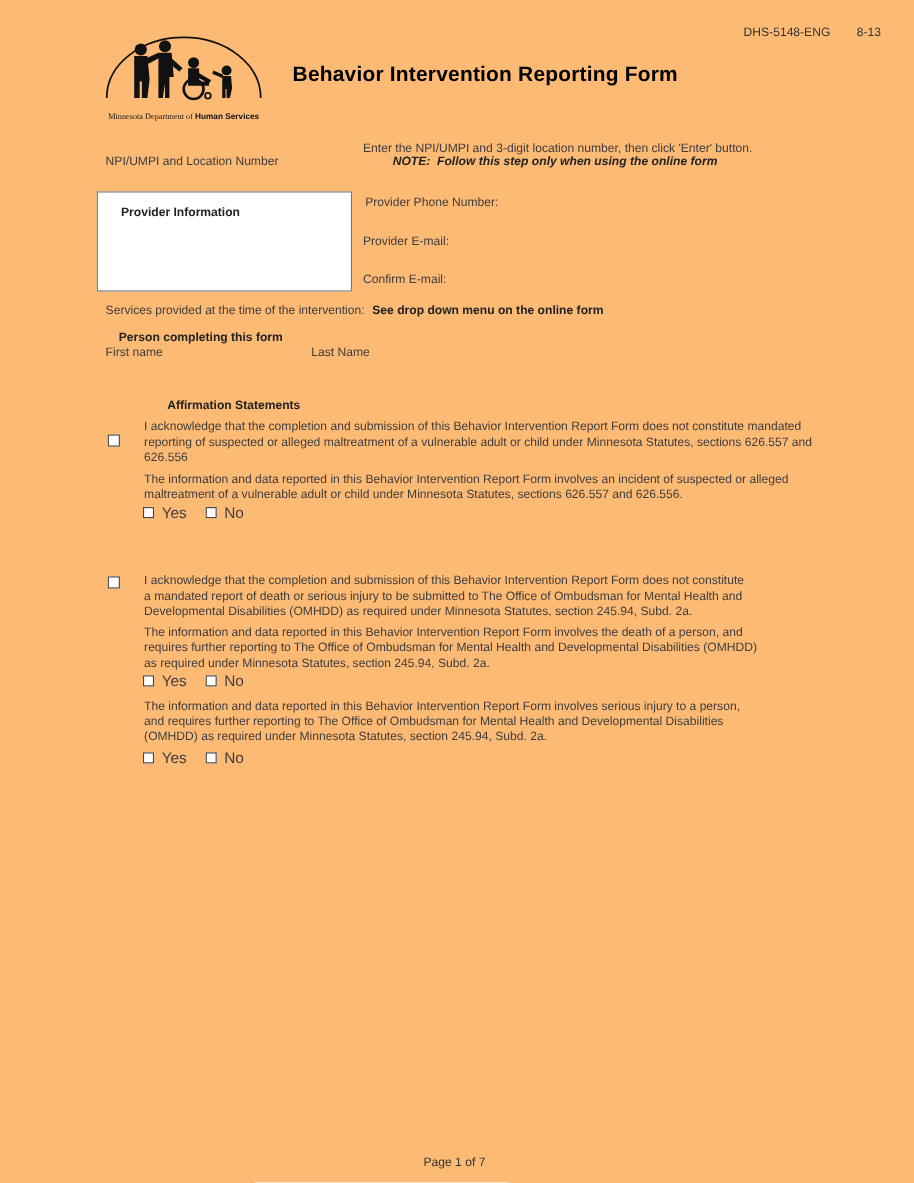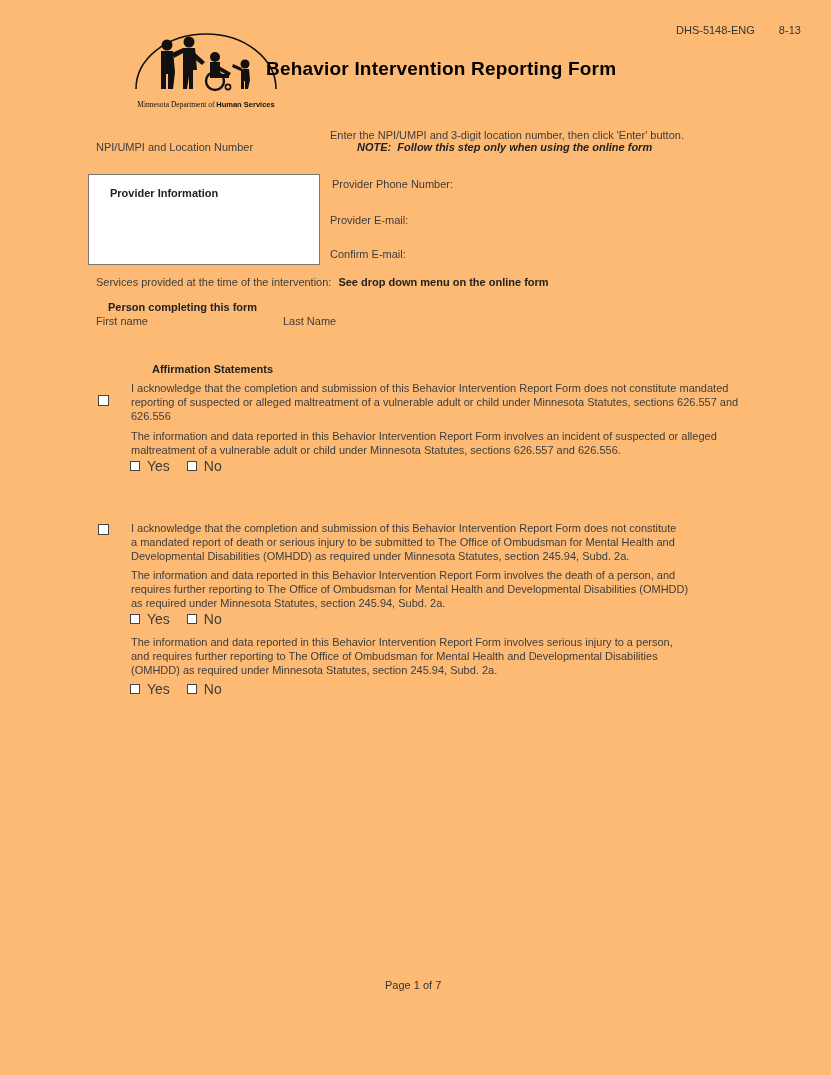--- a/index.html
+++ b/index.html
@@ -73,21 +73,21 @@
 </style>
 </head>
 <body>
 
 <div class="page">
 
   <div class="abs doc-code" style="left:676px; top:24px;">
     <span>DHS-5148-ENG</span><span class="rev">8-13</span>
   </div>
 
-  <div class="abs logo-wrap" style="left:94px; top:32px;margin-left:39px;">
+  <div class="abs logo-wrap" style="left:94px; top:32px;">
     <svg width="146" height="64" viewBox="0 0 146 64">
       <path d="M3,57 A70,55 0 0 1 143,57" fill="none" stroke="#111" stroke-width="1.6"></path>
 
       <circle cx="34" cy="13" r="5.5" fill="#111"></circle>
       <path d="M28,19 L40,19 L42,40 L40,57 L35,57 L35,42 L33,42 L33,57 L28,57 Z" fill="#111"></path>
       <path d="M39,21 L50,16 L52,20 L41,26 Z" fill="#111"></path>
 
       <circle cx="56" cy="10" r="5.5" fill="#111"></circle>
       <path d="M50,16 L62,16 L64,38 L60,38 L60,57 L56,57 L56,44 L54,57 L50,57 Z" fill="#111"></path>
       <path d="M61,20 L72,30 L69,33 L59,25 Z" fill="#111"></path>
@@ -163,15 +163,15 @@
 (OMHDD) as required under Minnesota Statutes, section 245.94, Subd. 2a.</div>
   <div class="abs yn-row" style="left:130px; top:681px;">
     <span class="cb"></span>
     <span>Yes</span>
     <span class="no-group">
       <span class="cb"></span>
       <span>No</span>
     </span>
   </div>
 
-  <div class="abs footer-page" style="left:385px; top:979px;">Page 1 of 7</div>
+  <div class="abs footer-page" style="left:385px; top:1051px;">Page 1 of 7</div>
 
 </div>
 
 </body></html>

